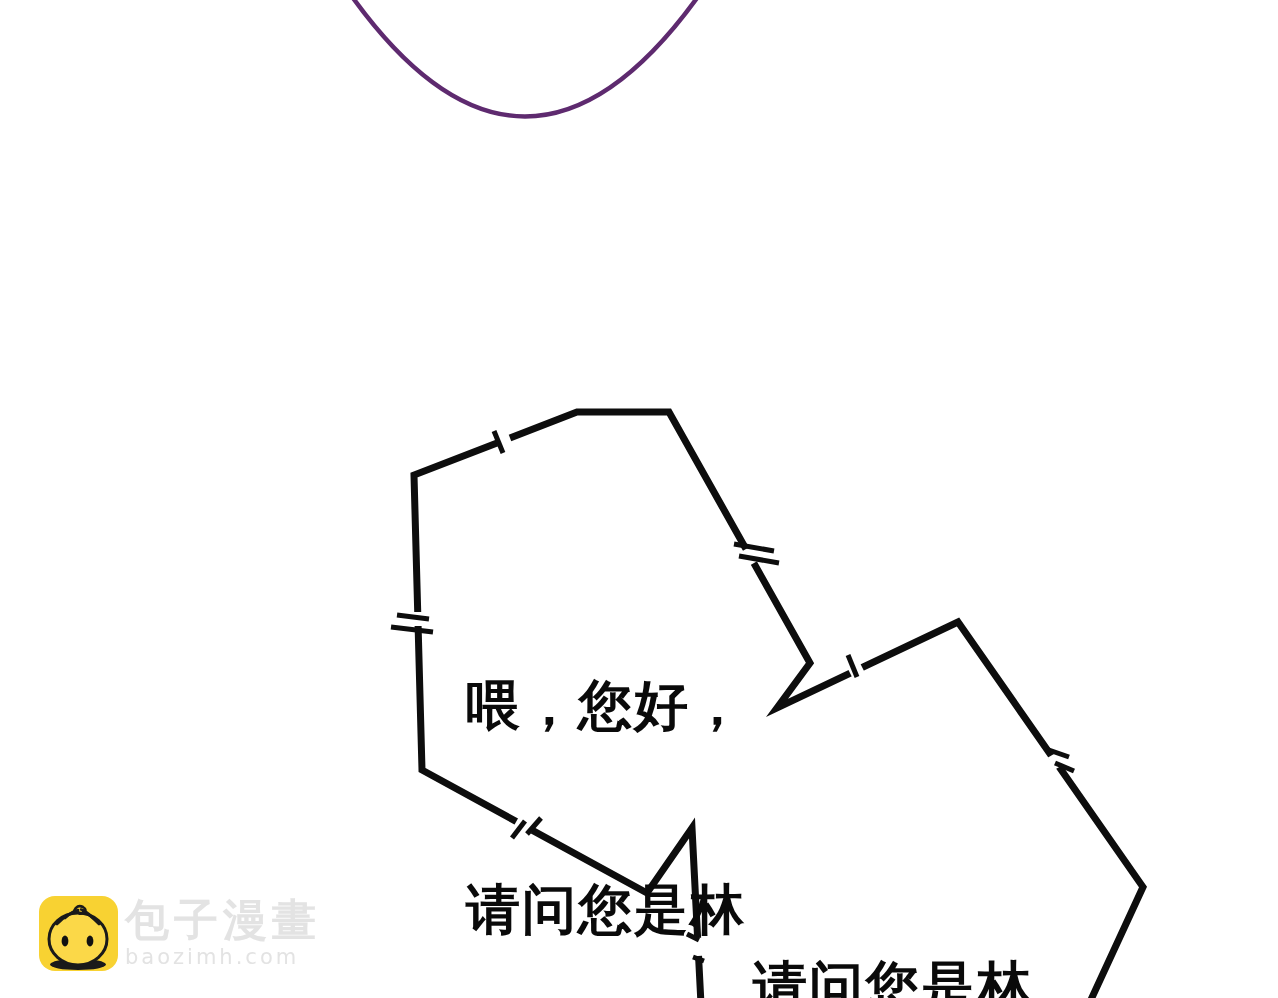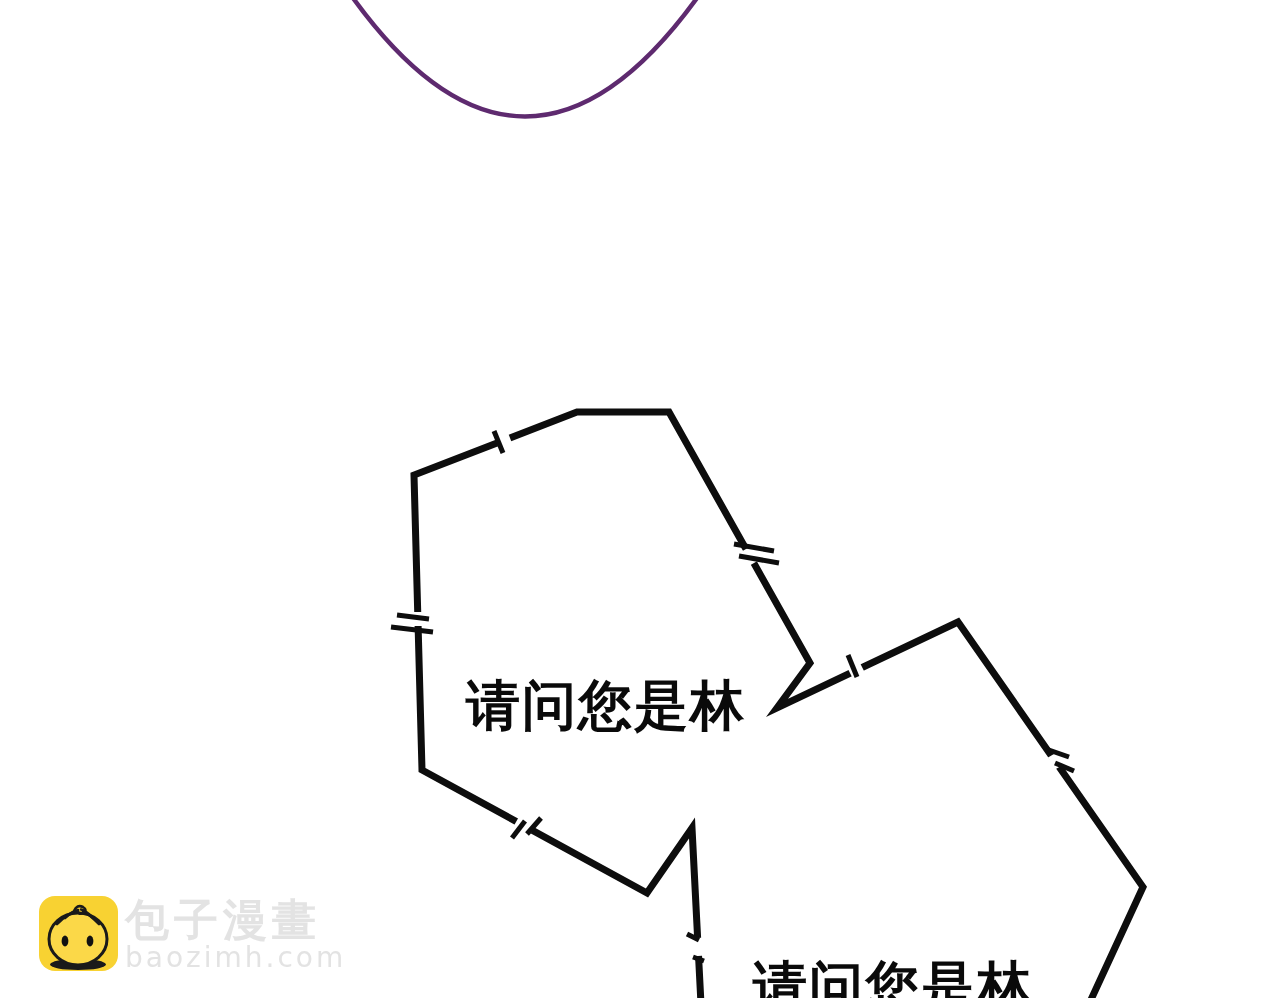--- a/index.html
+++ b/index.html
@@ -38,21 +38,21 @@
   .wm-logo{ width:79px; height:75px; display:block; }
   .wm-textcol{ margin-left:7px; padding-top:4px; }
   .wm-name{
     font-size:44px;
     font-weight:700;
     line-height:46px;
     letter-spacing:5px;
     color:#e3e3e3;
   }
   .wm-domain{
-    font-size:28px;
+    font-size:21px;
     line-height:27px;
     letter-spacing:3px;
     color:#e3e3e3;
     margin-top:1px;
   }
 </style>
 </head>
 <body>
 
 <div class="page">
@@ -83,20 +83,21 @@
       <line x1="512" y1="838" x2="525" y2="821"></line>
       <line x1="527" y1="834" x2="541" y2="818"></line>
       <line x1="687" y1="934" x2="699" y2="940"></line>
       <line x1="693" y1="957" x2="704" y2="961"></line>
       <line x1="1046" y1="749" x2="1069" y2="757"></line>
       <line x1="1055" y1="763" x2="1074" y2="771"></line>
     </g>
   </svg>
 
   <div class="bubble-text bubble-text-1">
+    <div>喂，您好，</div>
     <div>请问您是林</div>
     
   </div>
 
   <div class="bubble-text bubble-text-2">
     <div>请问您是林</div>
     
     
   </div>
 

